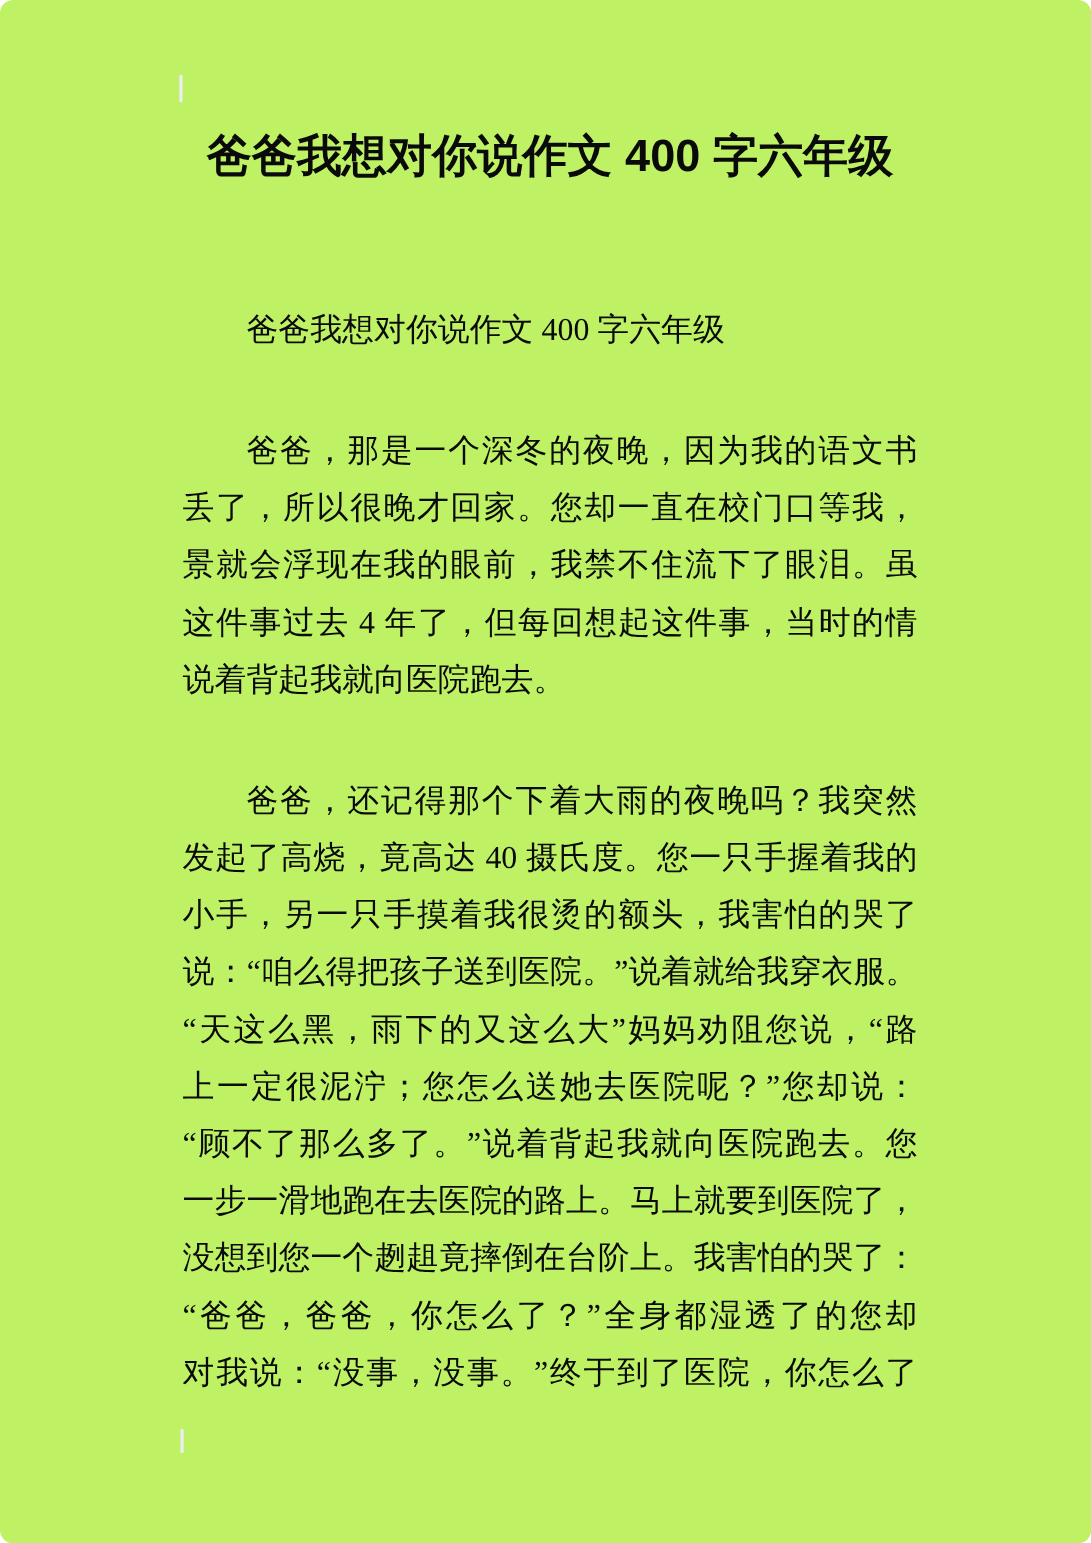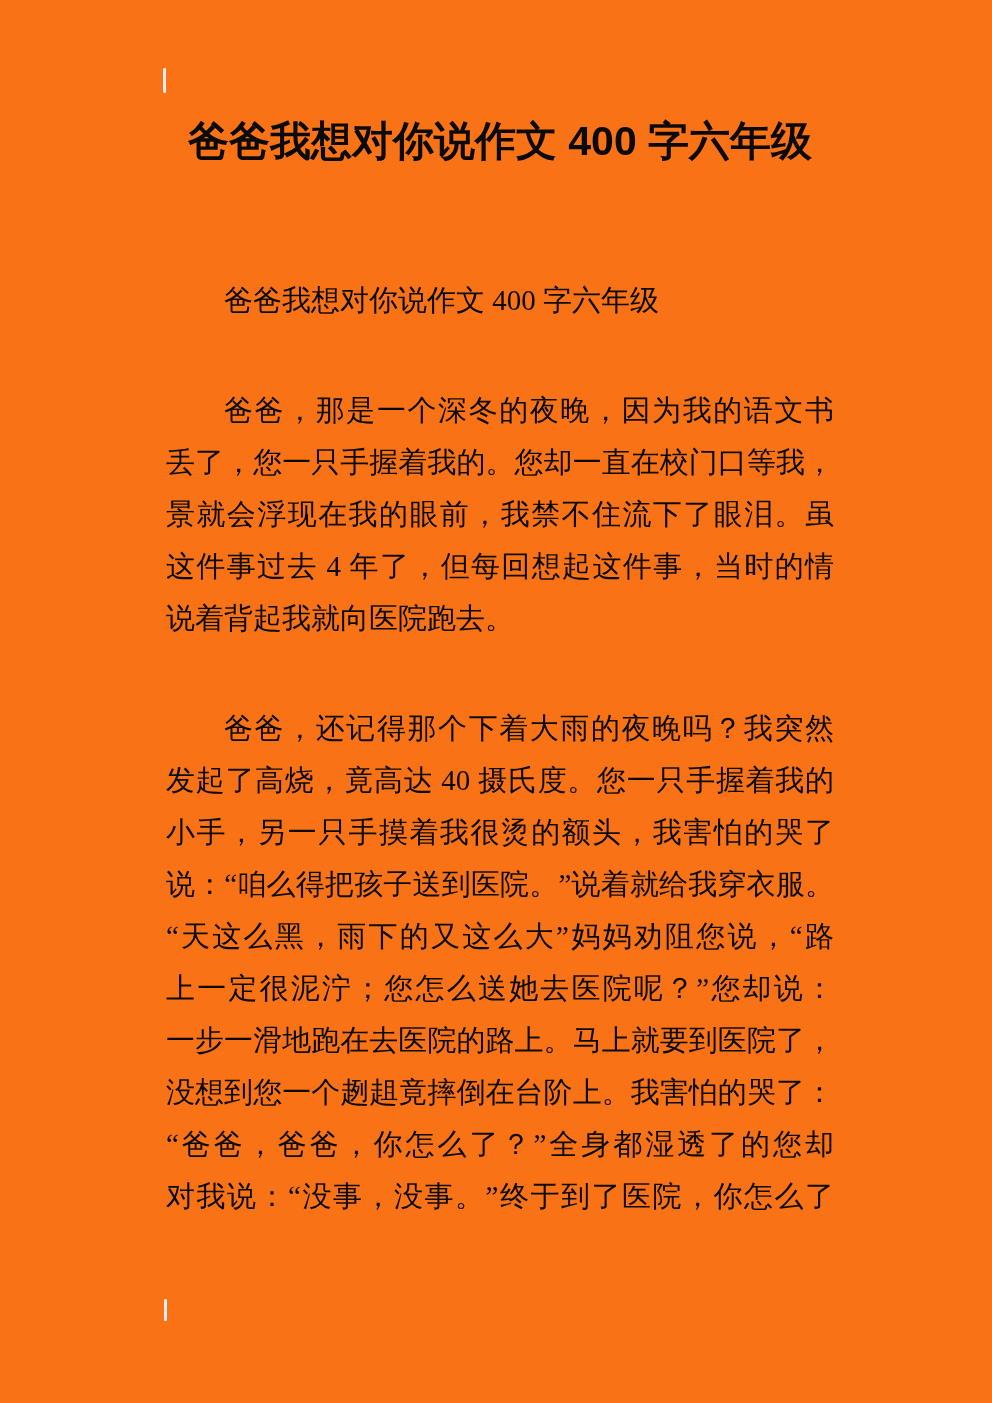--- a/index.html
+++ b/index.html
@@ -4,24 +4,25 @@
 <style>
   html, body {
     margin: 0;
     padding: 0;
     background: #ffffff;
   }
   .page {
     position: relative;
     width: 992px;
     height: 1403px;
-    background: #f97316;
+    background: #bef264;
     overflow: hidden;
     color: #0a0a0a;
     font-family: "Liberation Serif", "DejaVu Serif", serif;
+    border-radius: 12px;
   }
   .doc {
     position: absolute;
     left: 166px;
     top: 0;
     width: 668px;
   }
   .title {
     margin-top: 116px;
     font-family: "Liberation Sans", "DejaVu Sans", sans-serif;
@@ -77,32 +78,33 @@
 
 <div class="page">
   <span class="stray stray-top" style="background: rgb(235, 235, 242);"></span>
   <span class="stray stray-bottom" style="background: rgb(235, 235, 242);"></span>
   <div class="doc">
     <div class="title">爸爸我想对你说作文 400 字六年级</div>
     <div class="subtitle">爸爸我想对你说作文 400 字六年级</div>
     <div>
         <div class="para">
           <div class="line indent">爸爸，那是一个深冬的夜晚，因为我的语文书</div>
-          <div class="line">丢了，您一只手握着我的。您却一直在校门口等我，</div>
+          <div class="line">丢了，所以很晚才回家。您却一直在校门口等我，</div>
           <div class="line">景就会浮现在我的眼前，我禁不住流下了眼泪。虽然，</div>
           <div class="line">这件事过去 4 年了，但每回想起这件事，当时的情</div>
           <div class="line flush">说着背起我就向医院跑去。</div>
         </div>
         <div class="para">
           <div class="line indent">爸爸，还记得那个下着大雨的夜晚吗？我突然</div>
           <div class="line">发起了高烧，竟高达 40 摄氏度。您一只手握着我的</div>
           <div class="line">小手，另一只手摸着我很烫的额头，我害怕的哭了</div>
           <div class="line">说：“咱么得把孩子送到医院。”说着就给我穿衣服。</div>
           <div class="line">“天这么黑，雨下的又这么大”妈妈劝阻您说，“路</div>
           <div class="line">上一定很泥泞；您怎么送她去医院呢？”您却说：</div>
+          <div class="line">“顾不了那么多了。”说着背起我就向医院跑去。您</div>
           <div class="line">一步一滑地跑在去医院的路上。马上就要到医院了，</div>
           <div class="line">没想到您一个趔趄竟摔倒在台阶上。我害怕的哭了：</div>
           <div class="line">“爸爸，爸爸，你怎么了？”全身都湿透了的您却</div>
           <div class="line">对我说：“没事，没事。”终于到了医院，你怎么了</div>
         </div>
       </div>
   </div>
 </div>
 
 </body></html>

